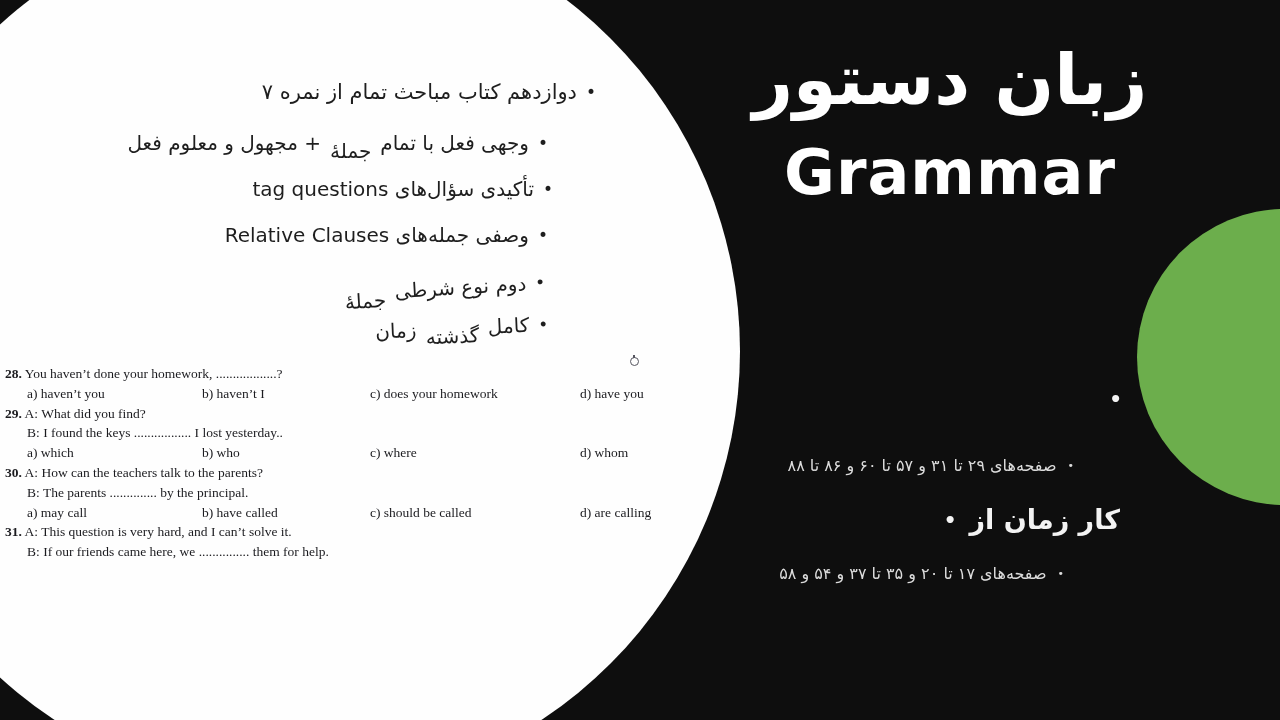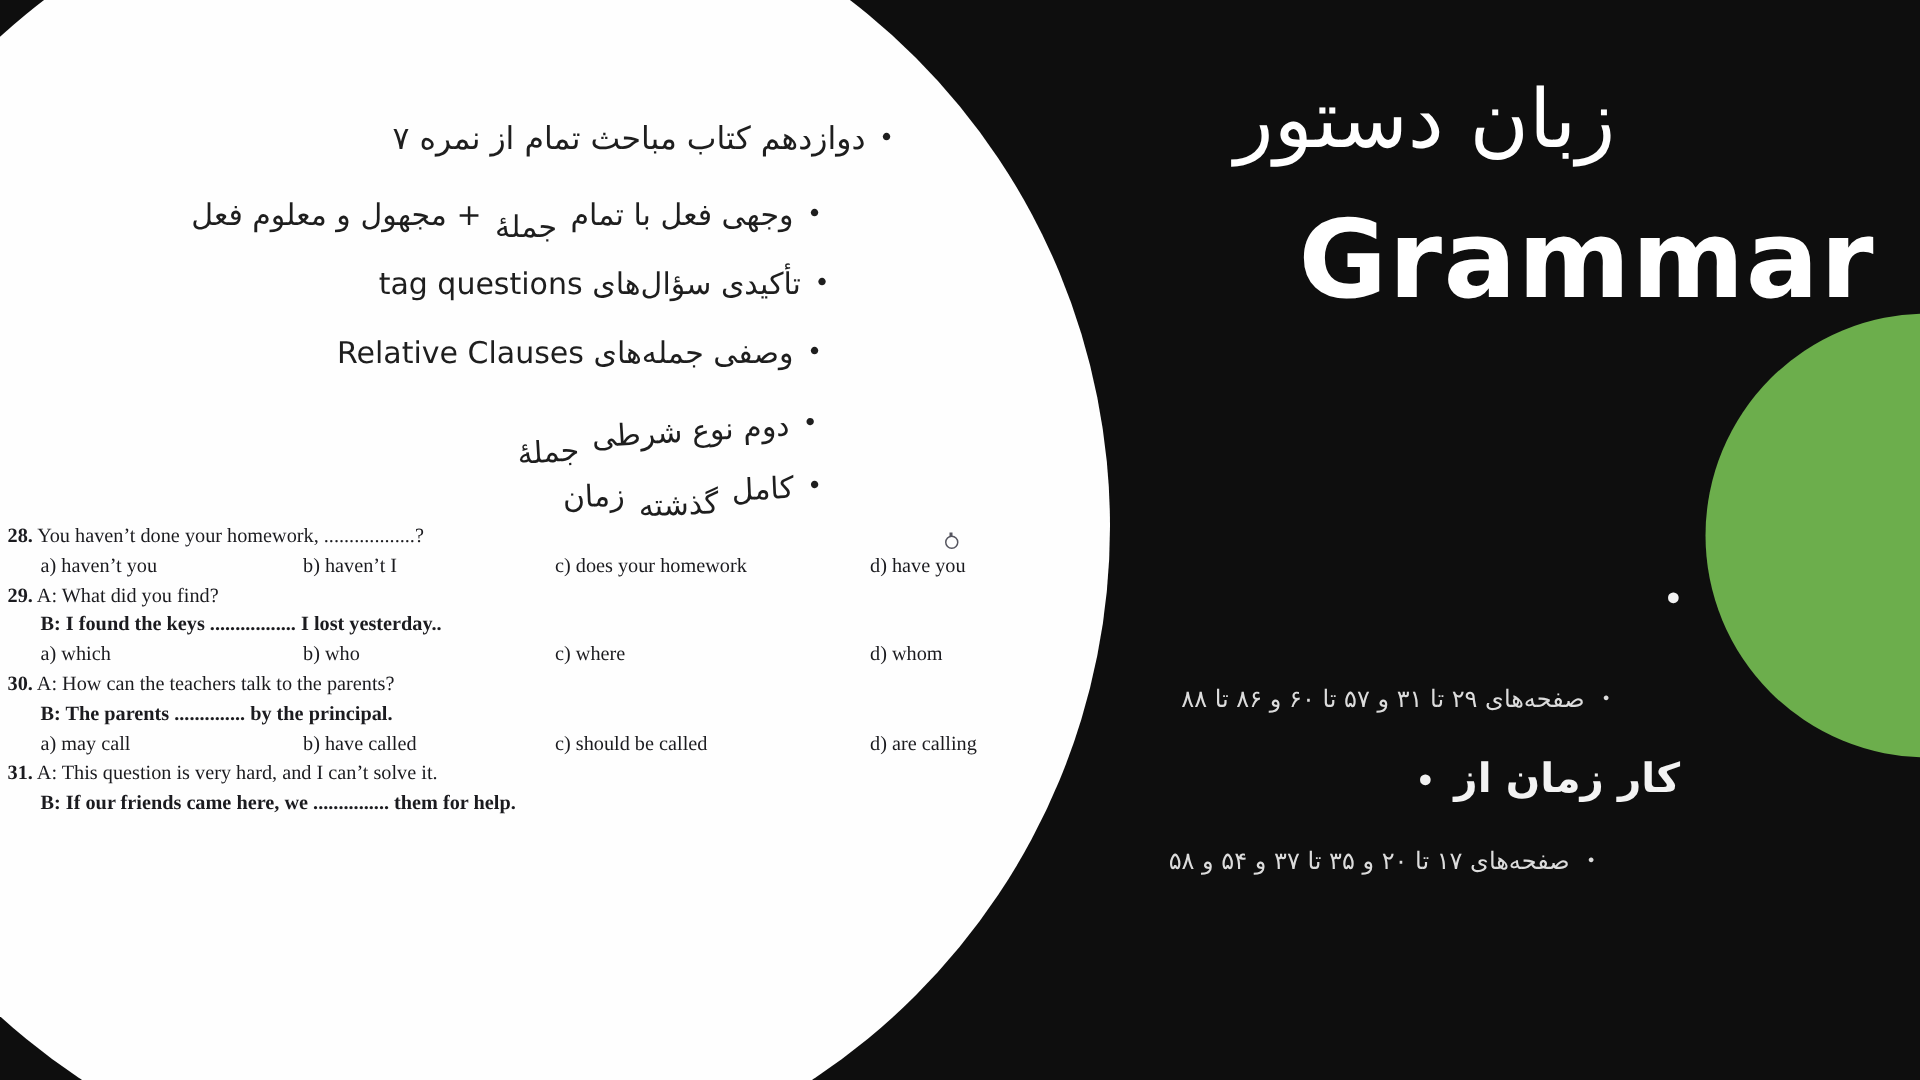--- a/index.html
+++ b/index.html
@@ -25,59 +25,58 @@
     background:#6cae4c;
   }
   .title-block{
     position:absolute;
     left:650px;top:26px;
     width:600px;
     text-align:center;
     color:#ffffff;
   }
   .title-fa{
-    font-size:54px;
-    font-weight:normal;
+    font-size:70px;
+    font-weight:bold;
     line-height:108px;
     white-space:nowrap;
   }
   .title-en{
-    font-size:72px;
+    font-size:62px;
     font-weight:bold;
     line-height:66px;
     margin-top:6px;
     letter-spacing:1px;
-    text-align:right;
   }
   
   .wb{
     position:absolute;
     direction:rtl;
     display:flex;
     align-items:center;
     gap:9px;
     color:#1e1e1e;
     white-space:nowrap;
   }
   .wb .dot{font-size:17px;line-height:1;}
   .dip{transform:translateY(8px);display:inline-block;}
   .rot35{transform:rotate(-3.5deg);transform-origin:right center;}
   .rot25{transform:rotate(-2.5deg);transform-origin:right center;}
   
   .questions{
     position:absolute;
-    left:5px;top:347px;
+    left:5px;top:364px;
     width:700px;
     font-family:"Liberation Serif",serif;
     font-size:13.5px;
     line-height:19.8px;
     color:#1b1b1f;
   }
   .qnum{font-weight:bold;}
-  .qline2{padding-left:22px;font-weight:bold;}
+  .qline2{padding-left:22px;}
   .opts{
     display:grid;
     grid-template-columns:175px 168px 210px auto;
     padding-left:22px;
     white-space:nowrap;
   }
   .stray-mark{
     position:absolute;
     left:630px;top:357px;
     width:7px;height:7px;

